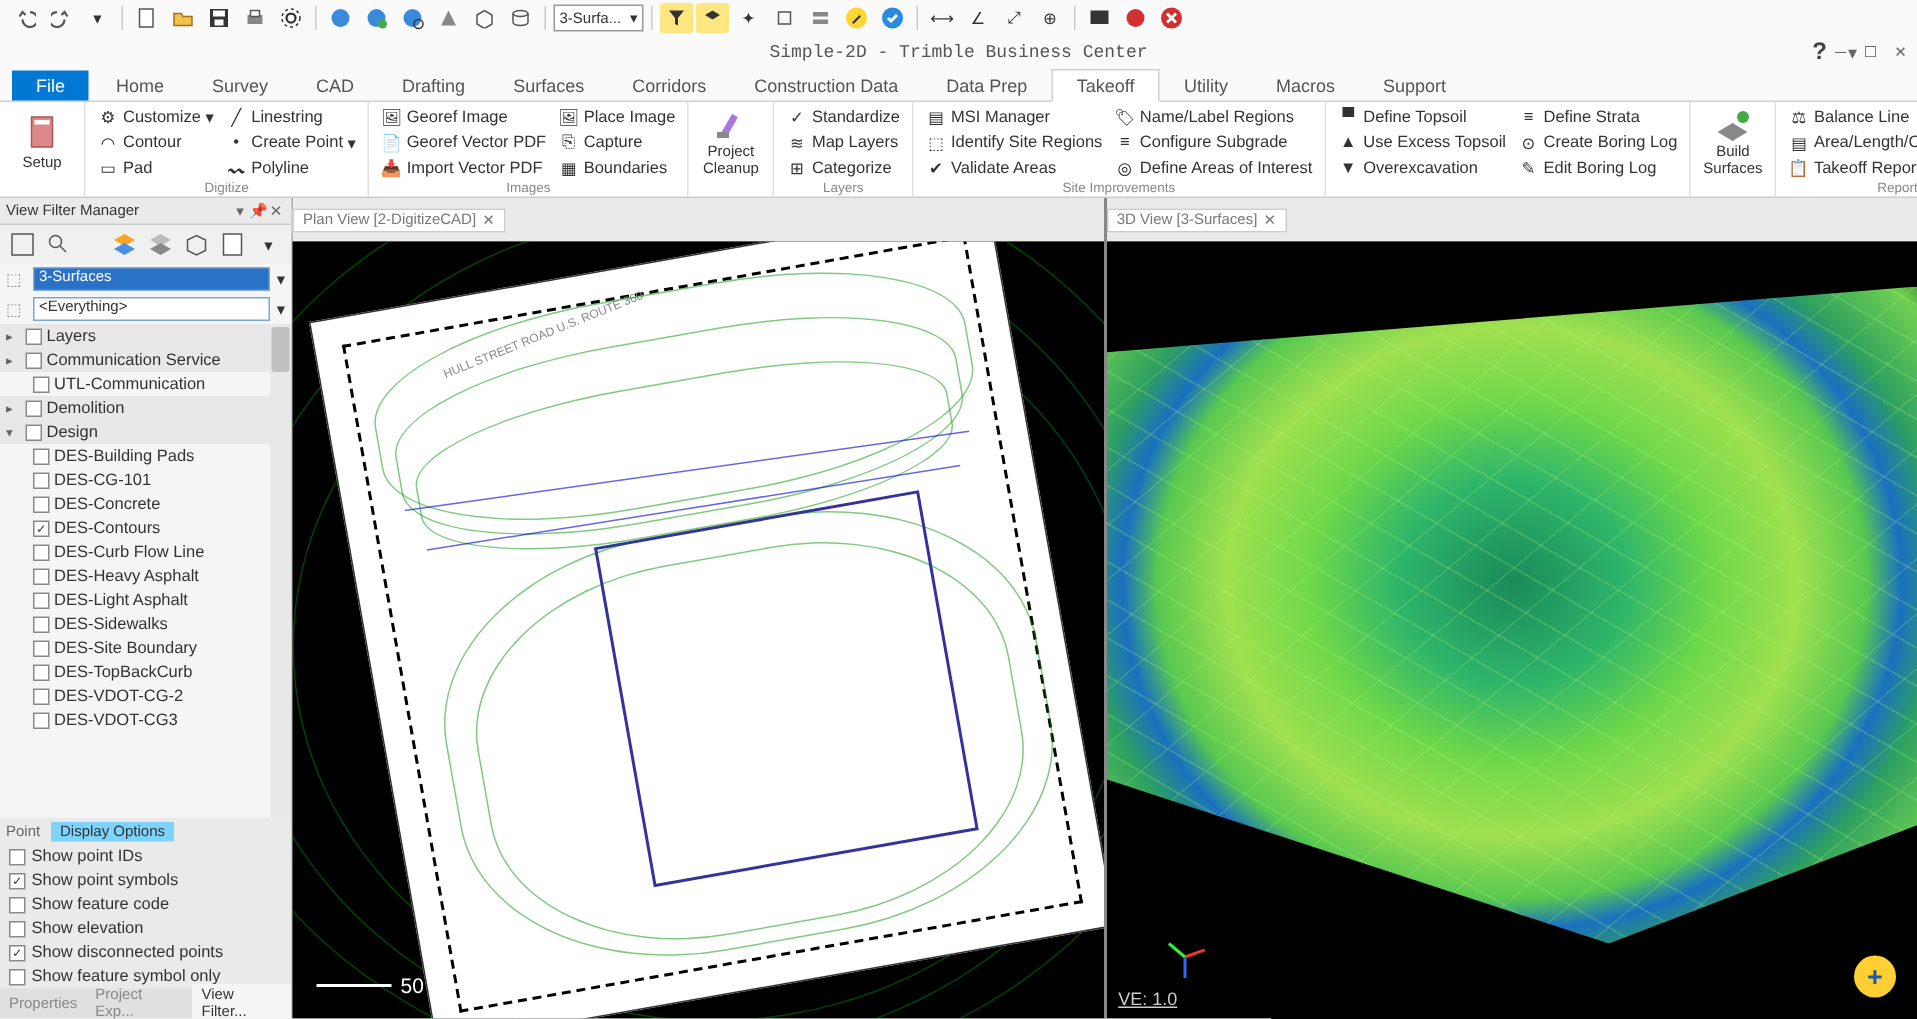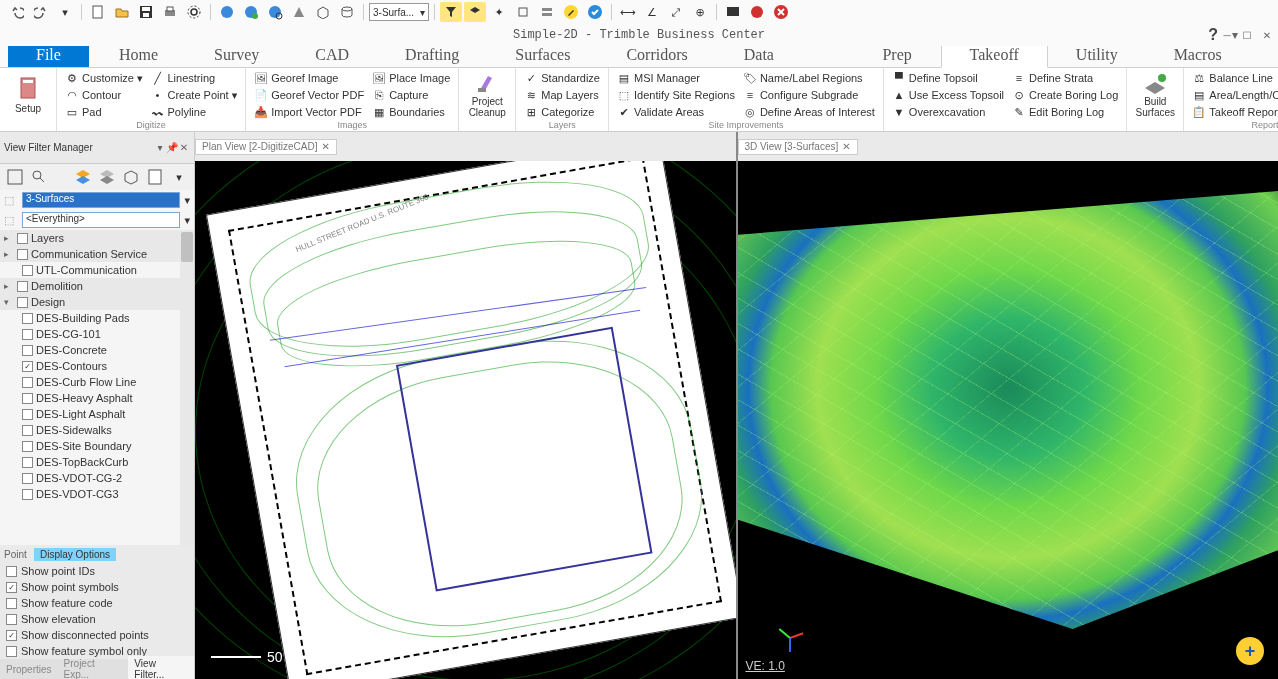--- a/index.html
+++ b/index.html
@@ -14,41 +14,41 @@
 .titlebar .help2 { position: absolute; right: 40px; font-size: 12px; color: #666; }
 
 
 .qat { height: 24px; background: #fafafa; display: flex; align-items: center; padding: 0 6px; gap: 2px; }
 .qat .qat-btn { width: 22px; height: 20px; display: inline-flex; align-items: center; justify-content: center; cursor: pointer; border-radius: 2px; }
 .qat .sep { width: 1px; height: 16px; background: #ccc; margin: 0 3px; }
 .qat .dd { width: 60px; height: 18px; border: 1px solid #999; font-size: 10px; padding: 0 3px; background: #fff; display: flex; align-items: center; }
 
 
 .ribbon-tabs { height: 22px; background: #fafafa; display: flex; align-items: flex-end; padding-left: 8px; border-bottom: 1px solid #d0d0d0; }
-.ribbon-tabs .tab { padding: 3px 28px; font-size: 16px; color: #555; cursor: pointer; font-family: Liberation Serif, serif; }
+.ribbon-tabs .tab { padding: 3px 16px; font-size: 12px; color: #555; cursor: pointer; }
 .ribbon-tabs .tab.active { background: #fff; border: 1px solid #d0d0d0; border-bottom: 1px solid #fff; margin-bottom: -1px; }
 .ribbon-tabs .file-tab { background: #0078d4; color: #fff; margin-right: 2px; }
 
 
 .ribbon { height: 64px; background: #fff; display: flex; border-bottom: 1px solid #ccc; }
 .ribbon .group { border-right: 1px solid #e0e0e0; padding: 2px 6px 0 6px; display: flex; flex-direction: column; justify-content: space-between; }
 .ribbon .group-label { font-size: 9px; color: #888; text-align: center; padding-bottom: 1px; }
 .ribbon .big-btn { display: flex; flex-direction: column; align-items: center; justify-content: center; width: 44px; height: 48px; cursor: pointer; font-size: 10px; text-align: center; }
 .ribbon .big-btn .ico { width: 28px; height: 28px; display: flex; align-items: center; justify-content: center; font-size: 20px; }
 .ribbon .col { display: flex; flex-direction: column; gap: 1px; }
 .ribbon .row { display: flex; gap: 4px; }
 .ribbon .small-btn { display: flex; align-items: center; gap: 3px; height: 16px; font-size: 11px; cursor: pointer; white-space: nowrap; padding: 0 2px; }
 .ribbon .small-btn .si { width: 14px; height: 14px; display: inline-flex; align-items: center; justify-content: center; font-size: 11px; }
 
 
 .main { display: flex; height: calc(679px - 22px - 24px - 22px - 64px); }
 
 
 .left-panel { width: 195px; background: #f5f5f5; display: flex; flex-direction: column; border-right: 1px solid #ccc; }
-.panel-header { height: 32px; background: #eaeaea; display: flex; align-items: center; padding: 0 4px; font-size: 10px; border-bottom: 1px solid #ccc; }
+.panel-header { height: 18px; background: #eaeaea; display: flex; align-items: center; padding: 0 4px; font-size: 10px; border-bottom: 1px solid #ccc; }
 .panel-header .spacer { flex: 1; }
 .panel-header .hbtn { width: 12px; text-align: center; cursor: pointer; color: #666; }
 .panel-toolbar { height: 26px; background: #f0f0f0; display: flex; align-items: center; gap: 2px; padding: 0 4px; }
 .panel-toolbar .tb { width: 22px; height: 22px; display: inline-flex; align-items: center; justify-content: center; cursor: pointer; }
 .sel-row { display: flex; align-items: center; height: 20px; padding: 0 4px; gap: 4px; }
 .sel-row .ic { width: 14px; color: #888; }
 .sel-row .sel { flex: 1; height: 16px; font-size: 10px; border: 1px solid #7aa7d8; padding: 0 3px; }
 .sel-row .sel.active { background: #2a72c8; color: #fff; }
 .tree { flex: 1; overflow-y: auto; background: #f5f5f5; font-size: 11px; position: relative; }
 .tree-scroll { position: absolute; right: 0; top: 0; width: 14px; height: 100%; background: #e8e8e8; }

